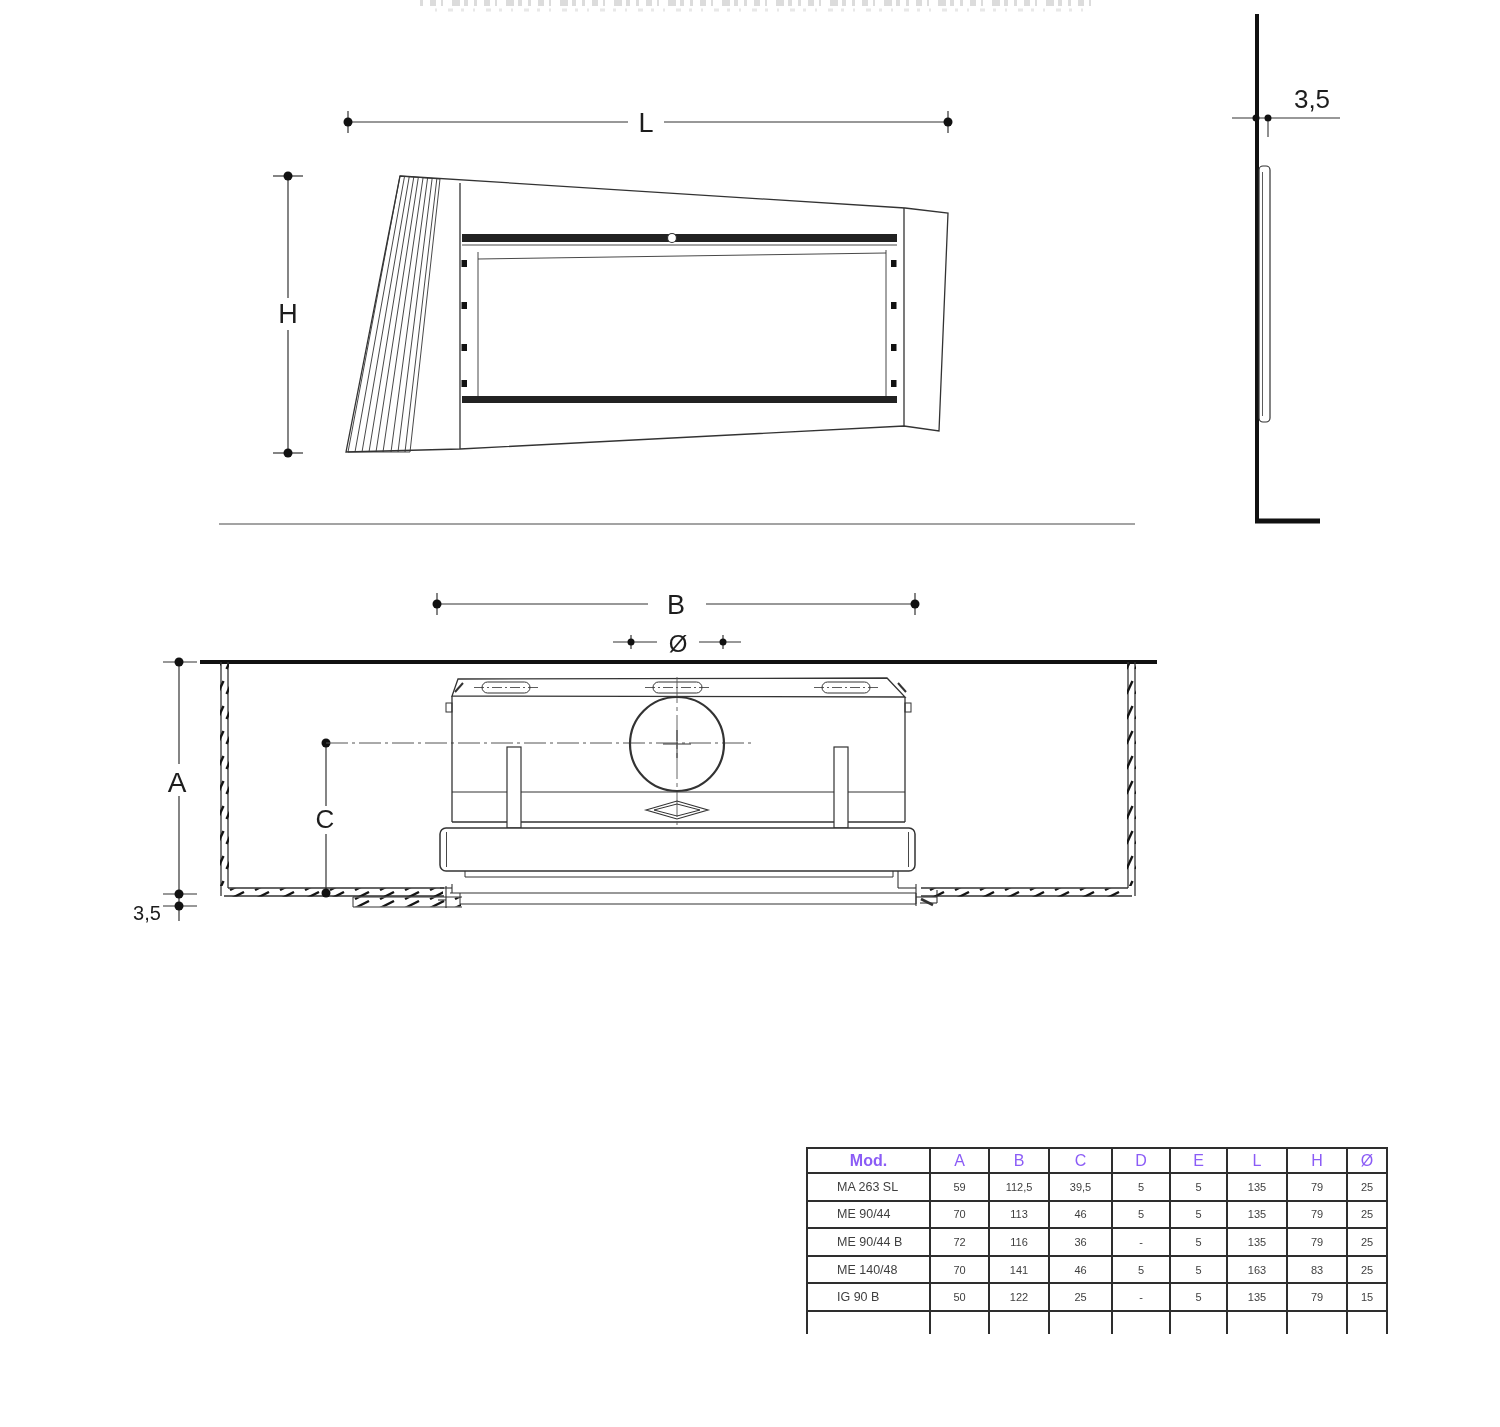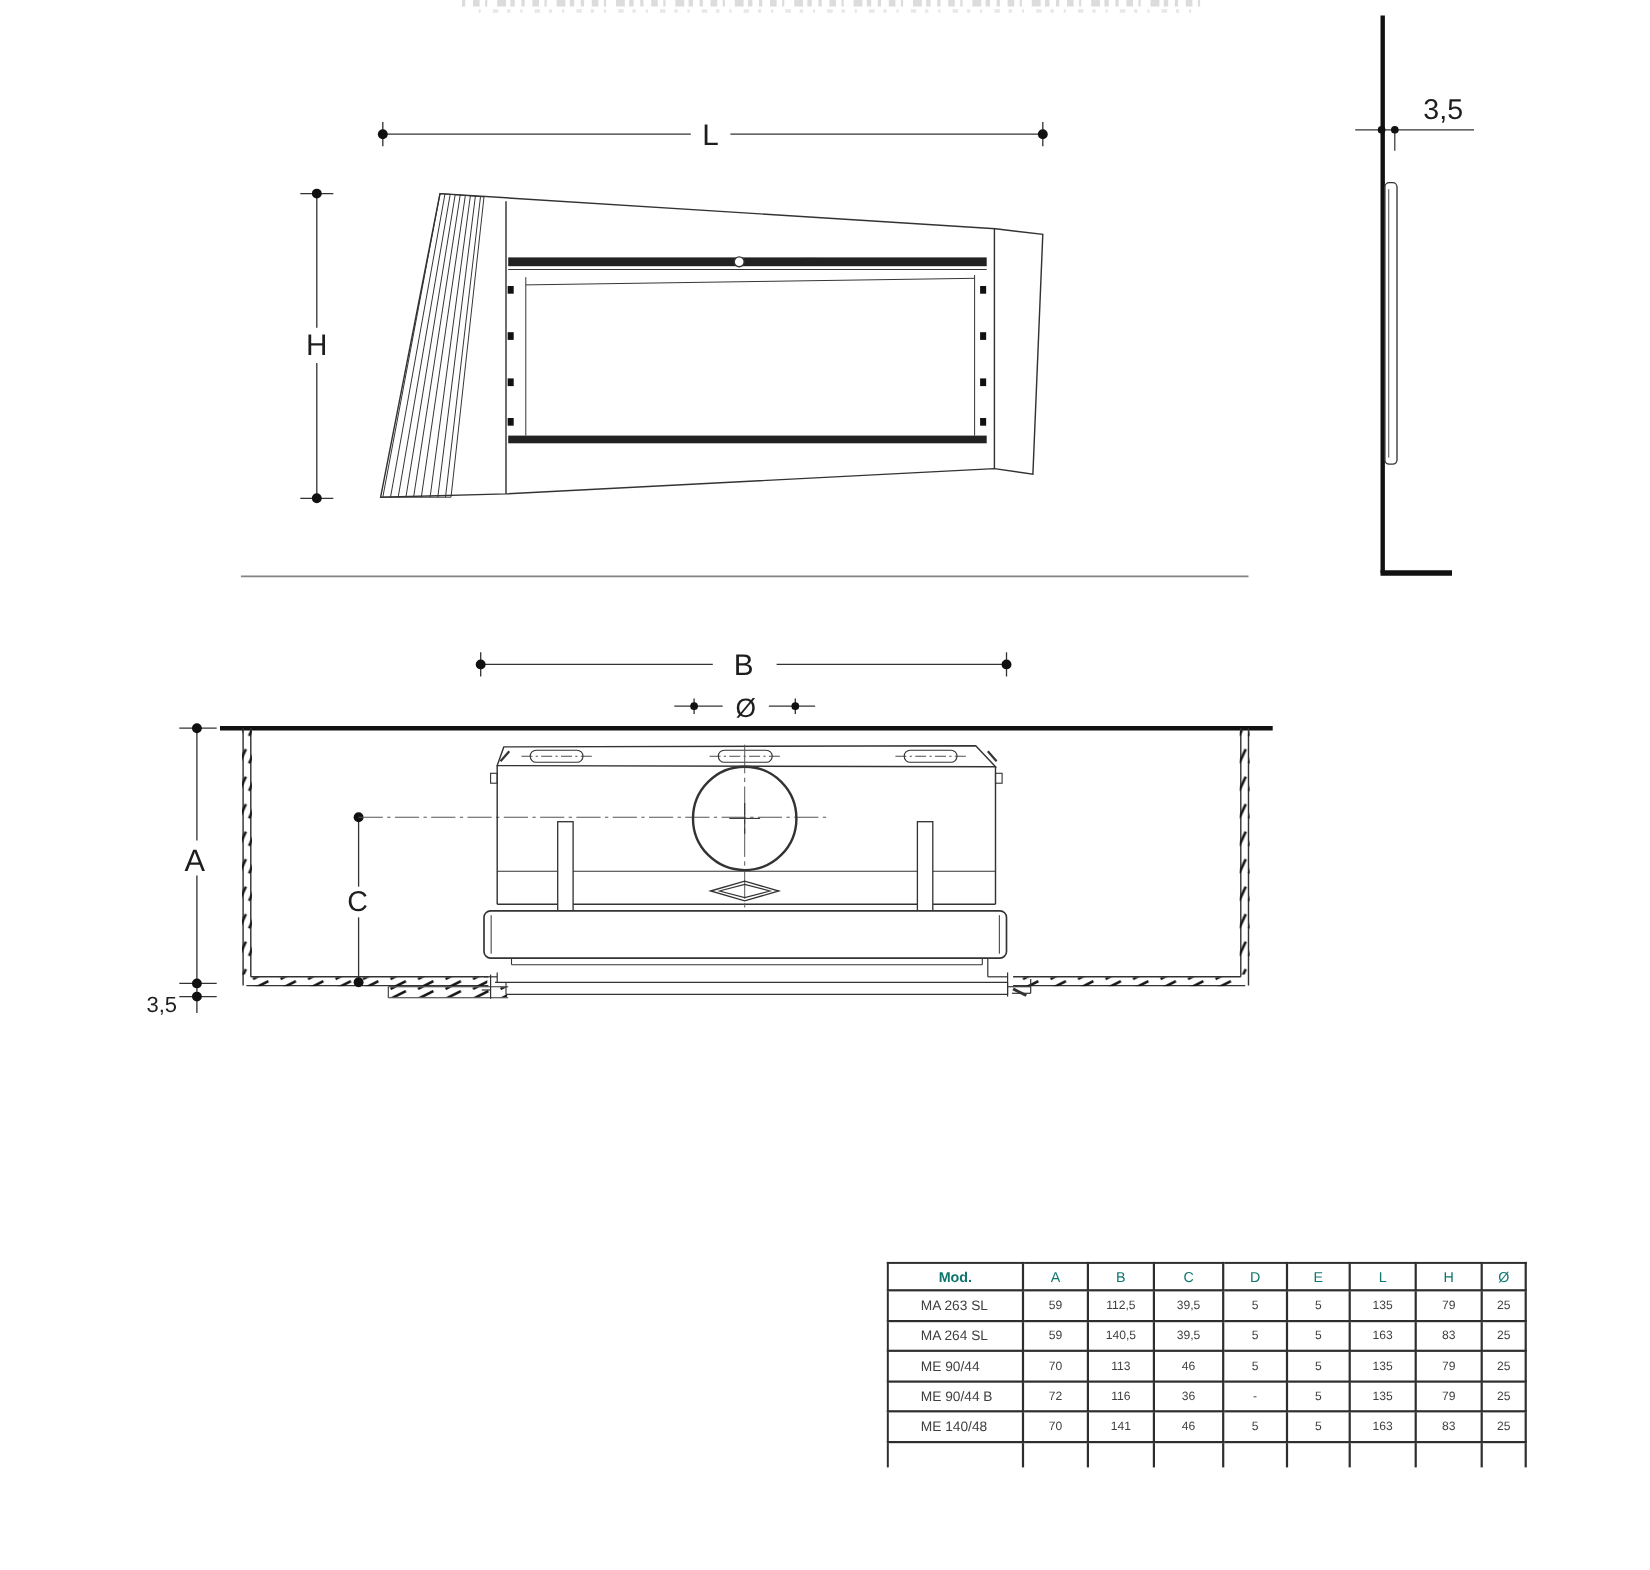--- a/index.html
+++ b/index.html
@@ -5,21 +5,21 @@
   html,body{margin:0;padding:0;background:#ffffff;}
   body{width:1500px;height:1427px;position:relative;overflow:hidden;
        font-family:"Liberation Sans",sans-serif;}
   .page{position:absolute;left:0;top:0;width:1500px;height:1427px;background:#fff;}
   svg{position:absolute;left:0;top:0;}
   svg text{font-family:"Liberation Sans",sans-serif;fill:#1d1d1d;}
   .spec-table-wrap{position:absolute;left:806px;top:1147px;width:584px;height:280px;overflow:hidden;}
   table.spec{border-collapse:collapse;table-layout:fixed;width:580px;}
   .spec th,.spec td{border:2px solid #2e2e2e;text-align:center;vertical-align:middle;
        padding:0;color:#3f3f3f;font-size:11px;height:25.6px;overflow:hidden;white-space:nowrap;}
-  .spec th{font-size:13px;font-weight:normal;color:#0f766e;height:23px;}
+  .spec th{font-size:16px;font-weight:normal;color:#8b5cf6;height:23px;}
   .spec th.mod-col{font-weight:bold;}
   .spec td.mod-col{text-align:left;padding-left:29px;font-size:12.5px;}
   .spec tr.partial td{height:22px;border-bottom:none;}
 </style>
 </head>
 <body>
 
 <div class="page">
 
 <svg width="1500" height="1427" viewBox="0 0 1500 1427">
@@ -262,31 +262,20 @@
             <td>59</td>
             <td>112,5</td>
             <td>39,5</td>
             <td>5</td>
             <td>5</td>
             <td>135</td>
             <td>79</td>
             <td>25</td>
           </tr>
           <tr>
-            <td class="mod-col">MA 264 SL</td>
-            <td>59</td>
-            <td>140,5</td>
-            <td>39,5</td>
-            <td>5</td>
-            <td>5</td>
-            <td>163</td>
-            <td>83</td>
-            <td>25</td>
-          </tr>
-          <tr>
             <td class="mod-col">ME 90/44</td>
             <td>70</td>
             <td>113</td>
             <td>46</td>
             <td>5</td>
             <td>5</td>
             <td>135</td>
             <td>79</td>
             <td>25</td>
           </tr>
@@ -305,20 +294,31 @@
             <td class="mod-col">ME 140/48</td>
             <td>70</td>
             <td>141</td>
             <td>46</td>
             <td>5</td>
             <td>5</td>
             <td>163</td>
             <td>83</td>
             <td>25</td>
           </tr>
+          <tr>
+            <td class="mod-col">IG 90 B</td>
+            <td>50</td>
+            <td>122</td>
+            <td>25</td>
+            <td>-</td>
+            <td>5</td>
+            <td>135</td>
+            <td>79</td>
+            <td>15</td>
+          </tr>
           <tr class="partial">
             <td></td>
             <td></td>
             <td></td>
             <td></td>
             <td></td>
             <td></td>
             <td></td>
             <td></td>
             <td></td>

